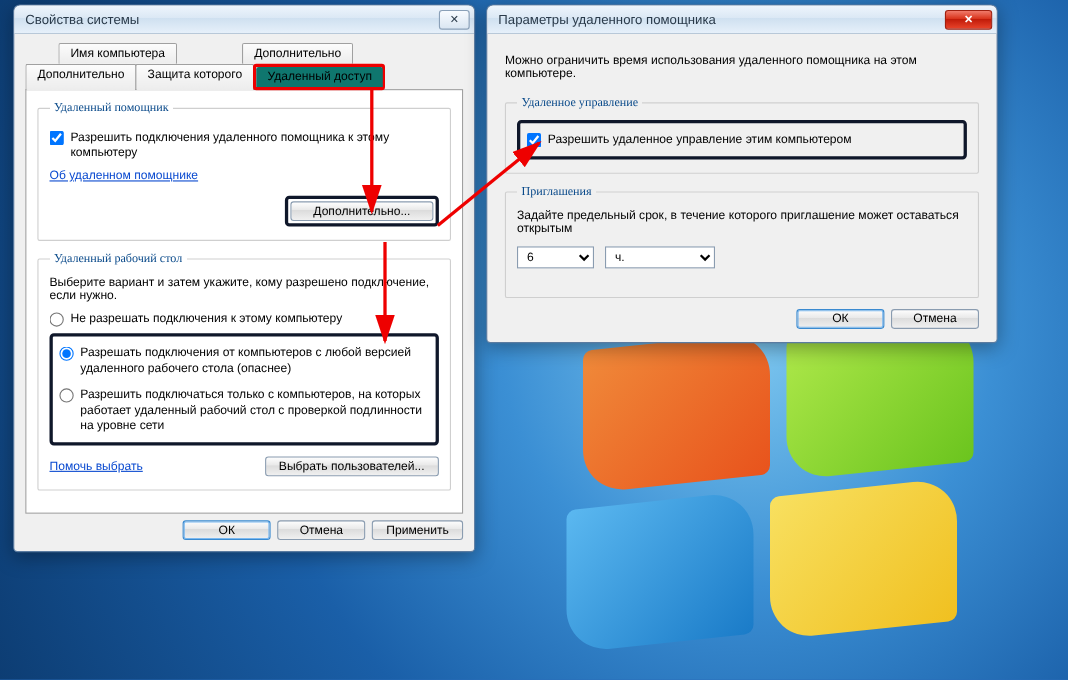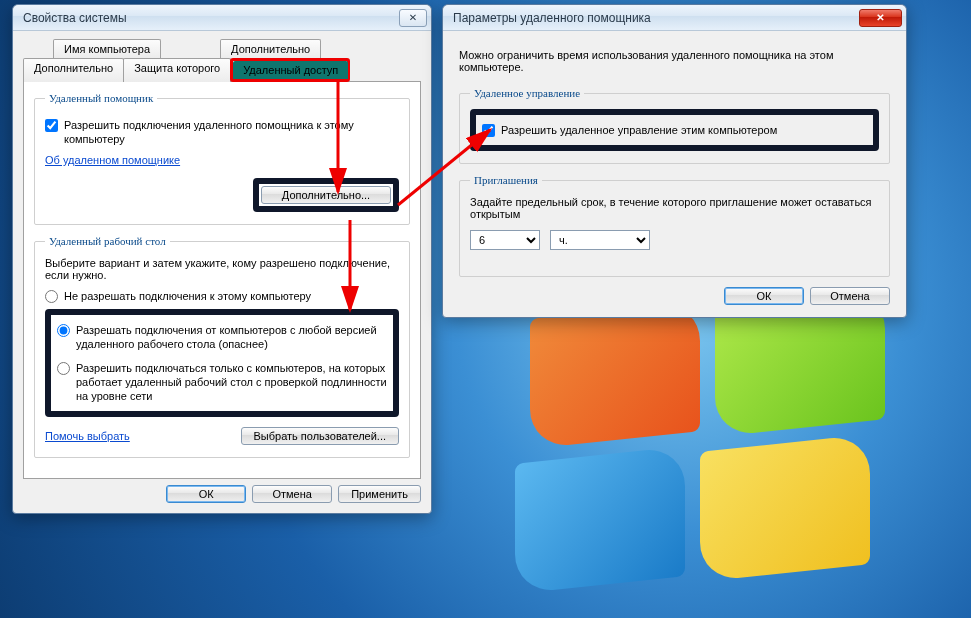--- a/index.html
+++ b/index.html
@@ -86,21 +86,21 @@
   .link { color: #0a4ad0; text-decoration: underline; cursor: pointer; }
   .btn {
     padding: 2px 12px; min-width: 80px; height: 18px;
     border: 1px solid #8a9cb0; border-radius: 3px;
     background: linear-gradient(#fdfdfd,#e8e8e8 45%,#dcdcdc 46%,#f0f0f0);
     font-size: 11px; cursor: default;
     display: inline-flex; align-items: center; justify-content: center;
   }
   .btn.default { border-color: #3a8ad0; box-shadow: 0 0 0 1px #7ab8f0 inset; }
   .btn-row { display: flex; gap: 6px; justify-content: flex-end; margin-top: 6px; }
-  .red-box { border: 6px solid #0f172a; border-radius: 4px; padding: 4px 6px; }
+  .red-box { border: 3px solid #0f172a; border-radius: 4px; padding: 4px 6px; }
   .select {
     height: 20px; border: 1px solid #8a9cb0; background: #fff;
     font-size: 11px; padding: 0 4px;
   }
   .arrow-line { position: absolute; pointer-events: none; }
 </style>
 </head>
 <body>
 
 <div class="wallpaper">

